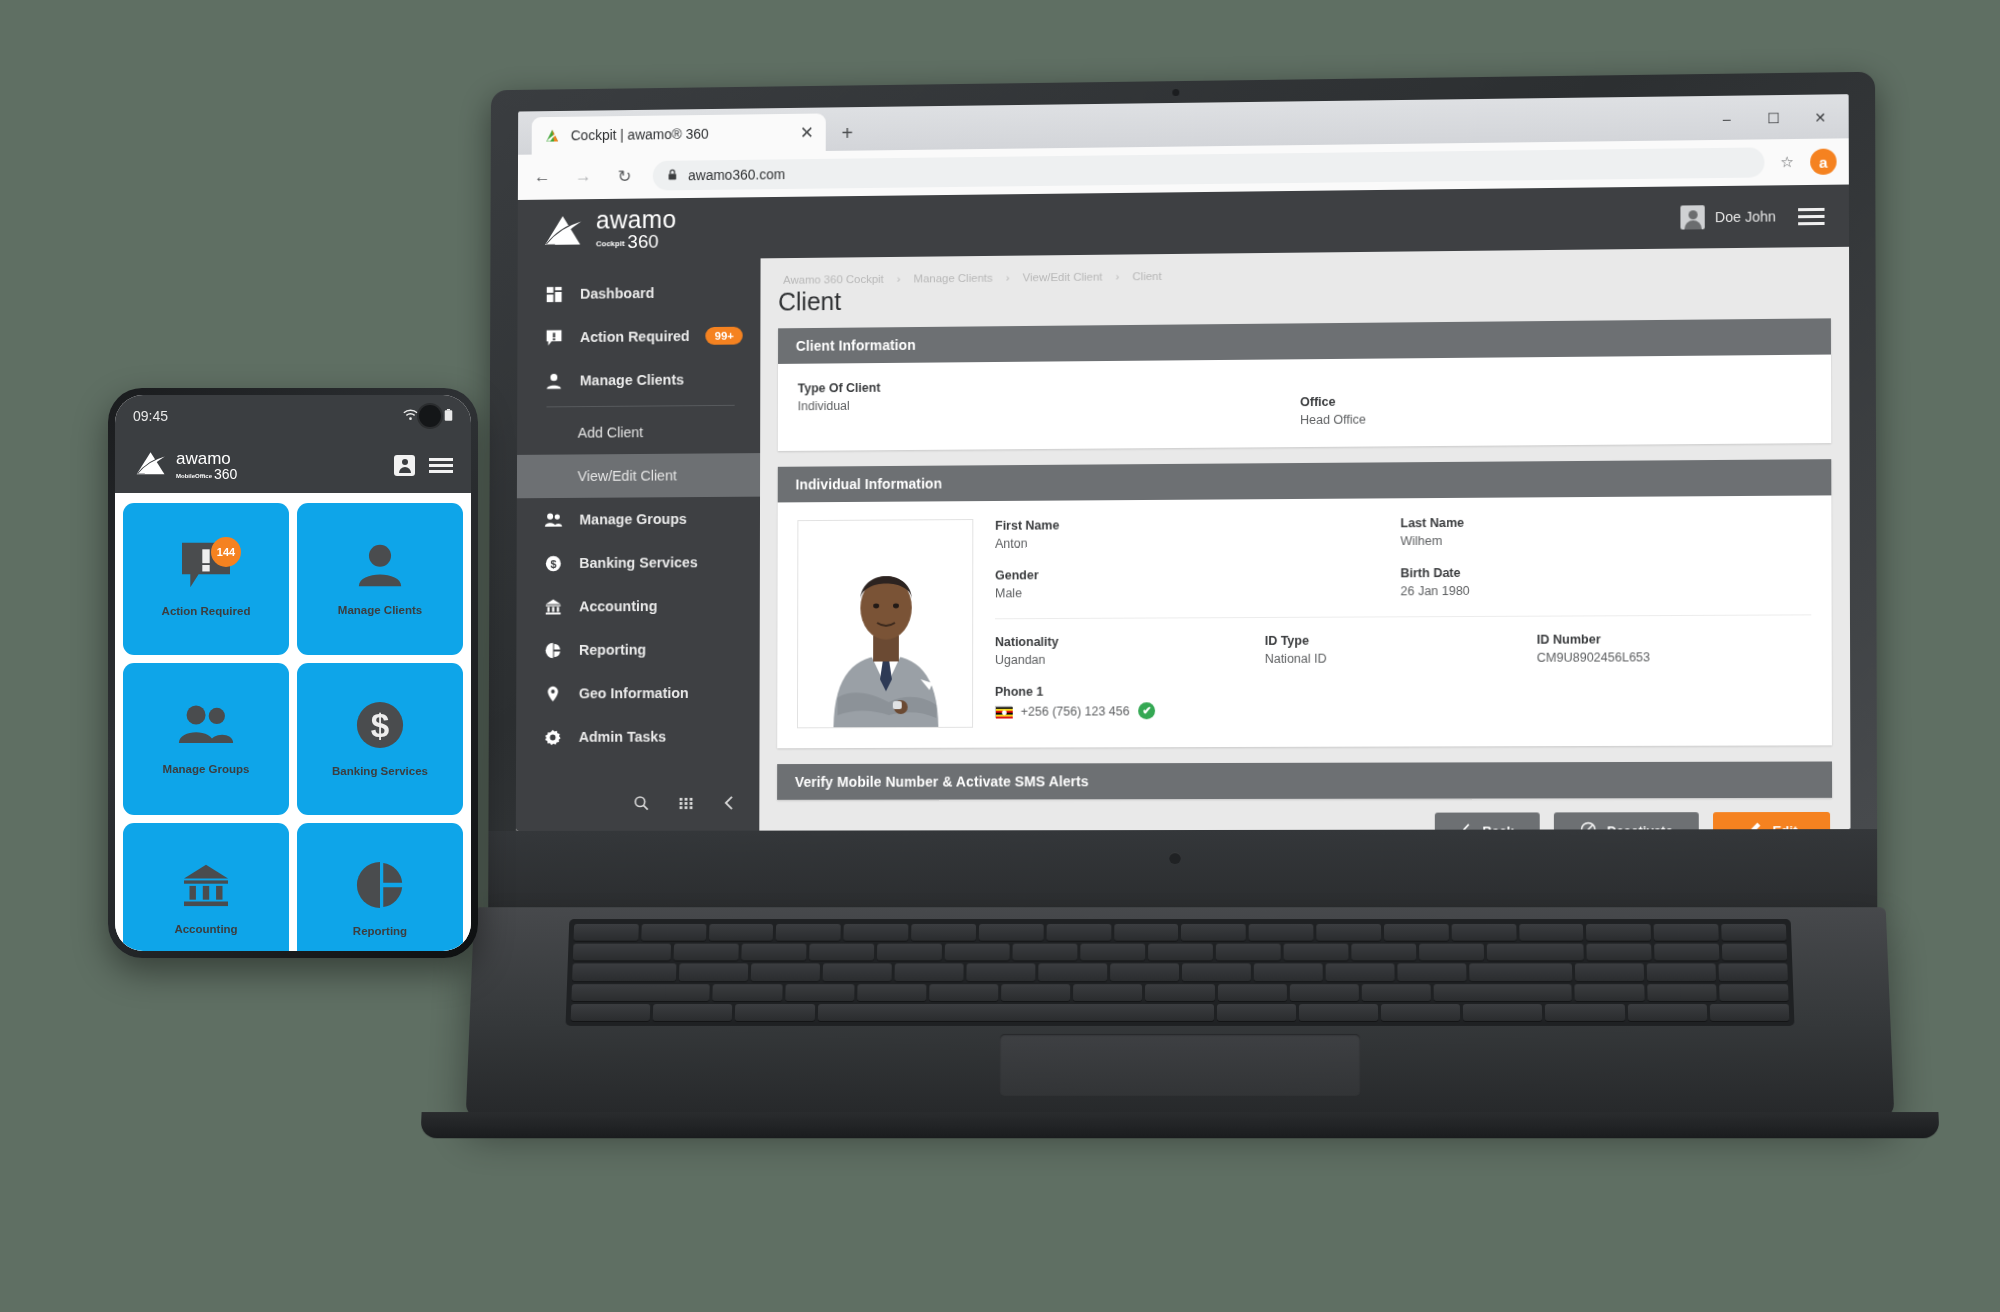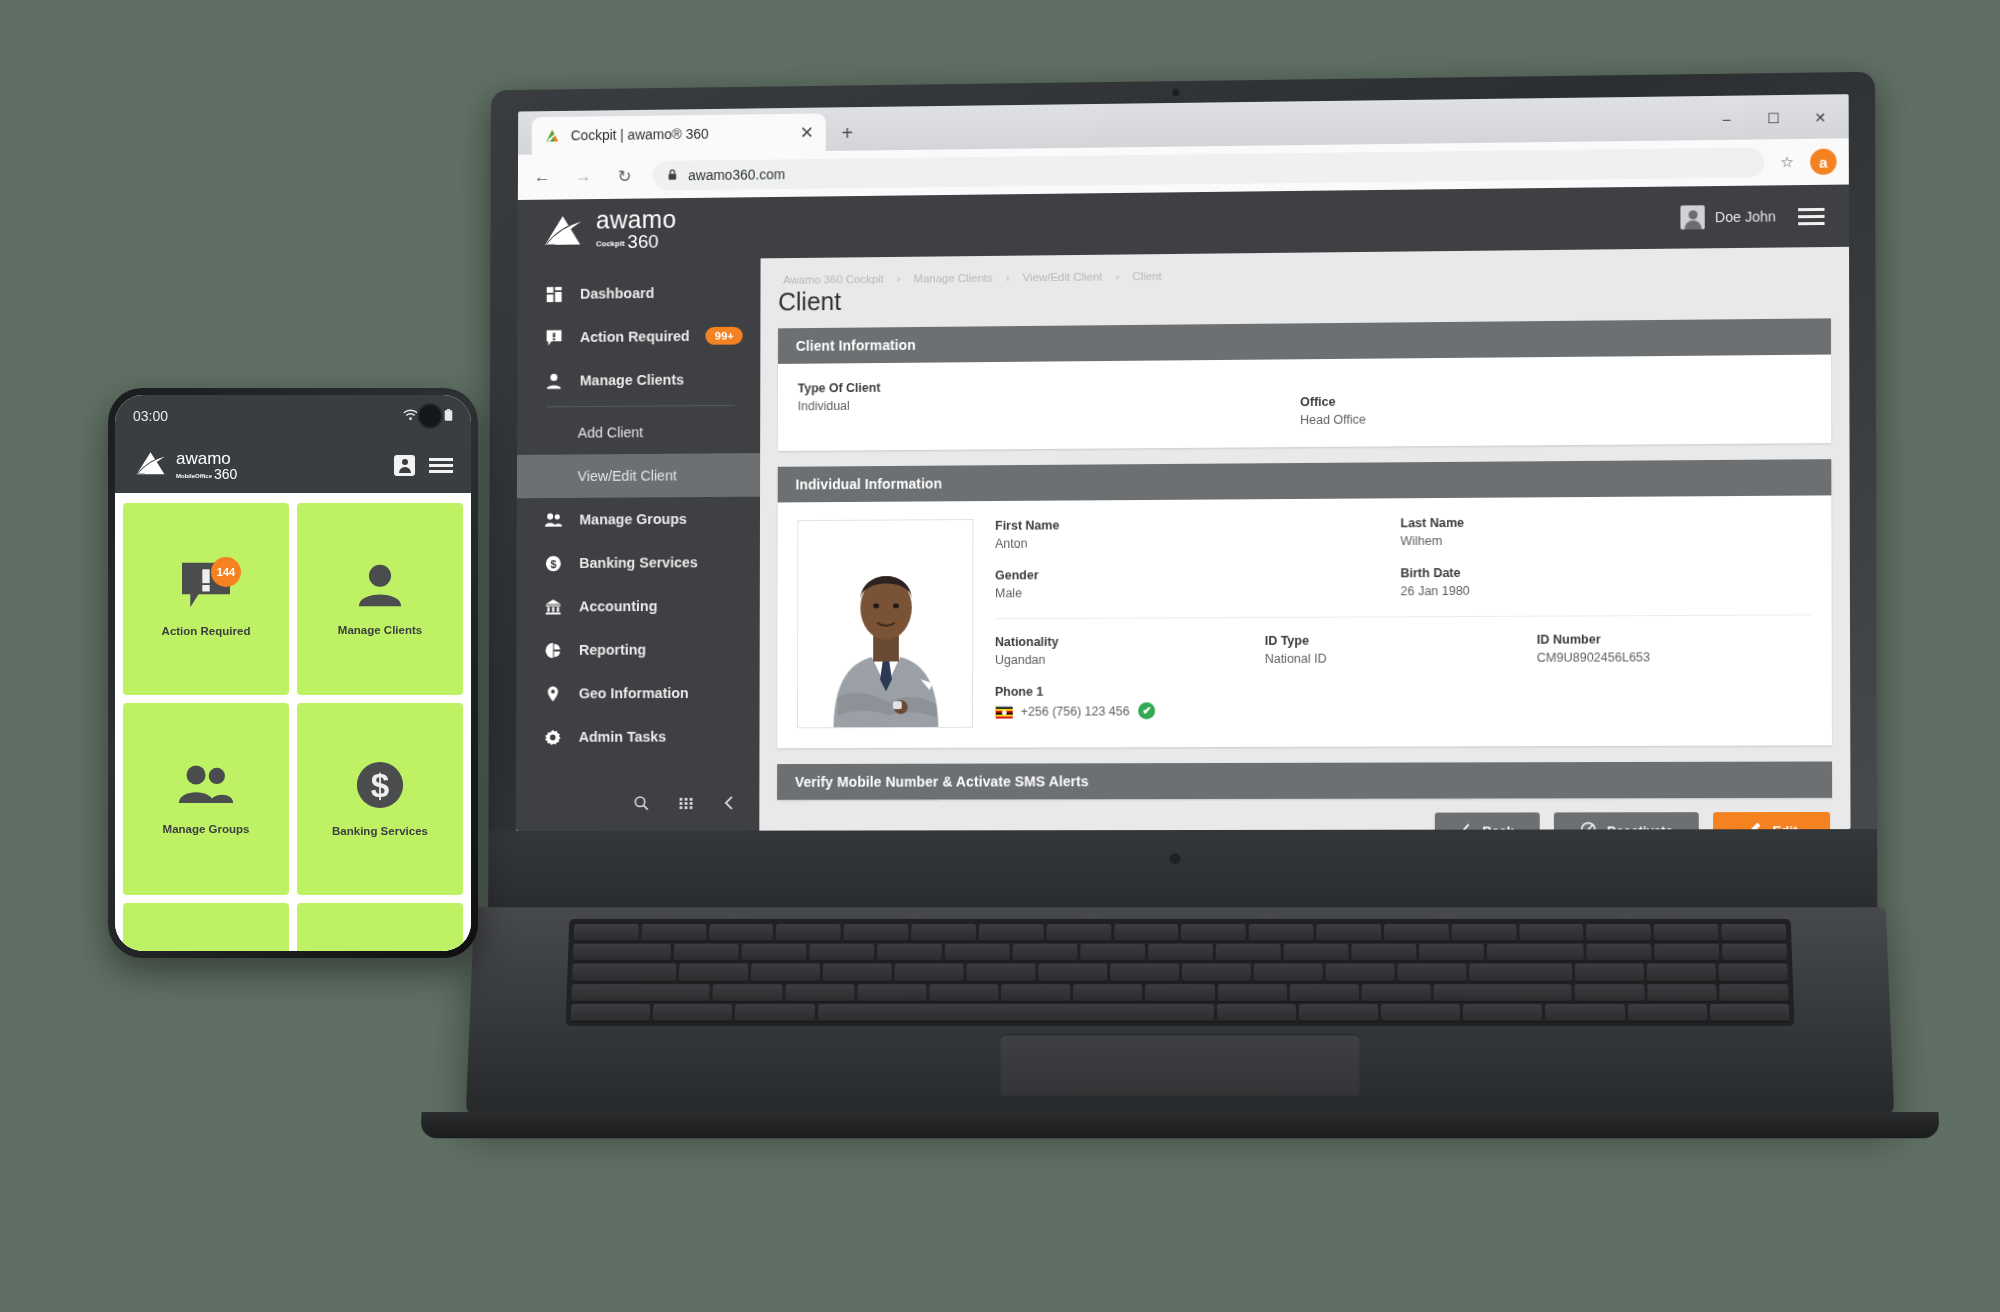--- a/index.html
+++ b/index.html
@@ -190,21 +190,21 @@
   .ph-card-ico::after { content:""; position:absolute; left:50%; top:4px; width:6px; height:6px; margin-left:-3px;
     background:#3b3e41; border-radius:50%; }
   .ph-card-ico::before { content:""; position:absolute; left:50%; bottom:3px; width:12px; height:6px; margin-left:-6px;
     background:#3b3e41; border-radius:6px 6px 0 0; }
   .ph-hamb { display: flex; flex-direction: column; gap: 3px; }
   .ph-hamb i { display: block; width: 24px; height: 3px; background: #f2f2f2; }
 
   .tiles { flex: 1; background: #fff; padding: 10px 8px 0 8px;
     display: grid; grid-template-columns: 1fr 1fr; gap: 8px; align-content: start; overflow: hidden; }
   .tile {
-    background: #bef264; border-radius: 4px; height: 192px;
+    background: #0ea5e9; border-radius: 11px; height: 152px;
     display: flex; flex-direction: column; align-items: center; justify-content: center; gap: 12px;
     position: relative;
   }
   .tile-label { font-size: 11.5px; font-weight: 700; color: #3c3e40; }
   .tile-badge {
     position: absolute; background: #F58220; color: #fff; border-radius: 50%;
     width: 30px; height: 30px; display: flex; align-items: center; justify-content: center;
     font-size: 11px; font-weight: 700;
   }
 
@@ -725,21 +725,21 @@
       </div>
       <div class="trackpad"></div>
       <div class="base-foot"></div>
     </div>
   </div>
 
   <div class="phone">
     <div class="phone-screen">
 
       <div class="status">
-        <span>03:00</span>
+        <span>09:45</span>
         <span class="status-right">
           <span>
             <svg viewBox="0 0 18 14" width="15" height="12">
               <path d="M1 4.4 A12 12 0 0 1 17 4.4" fill="none" stroke="#e9e9e9" stroke-width="1.7"></path>
               <path d="M4 7.4 A8 8 0 0 1 14 7.4" fill="none" stroke="#e9e9e9" stroke-width="1.7"></path>
               <circle cx="9" cy="11.4" r="1.6" fill="#e9e9e9"></circle>
             </svg>
           </span>
           <span>
             <svg viewBox="0 0 14 12" width="12" height="11">

